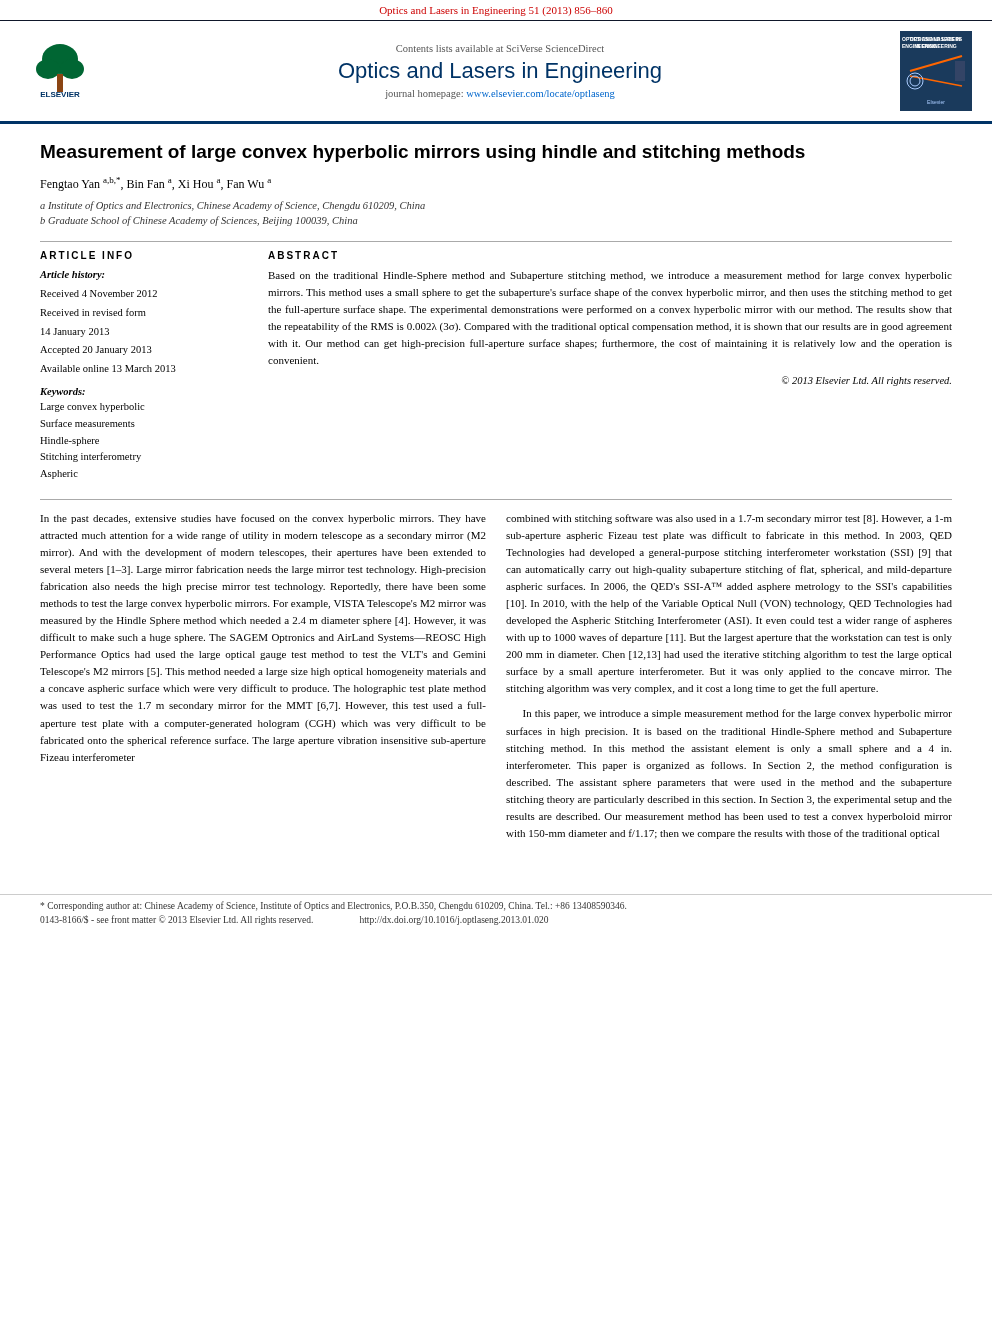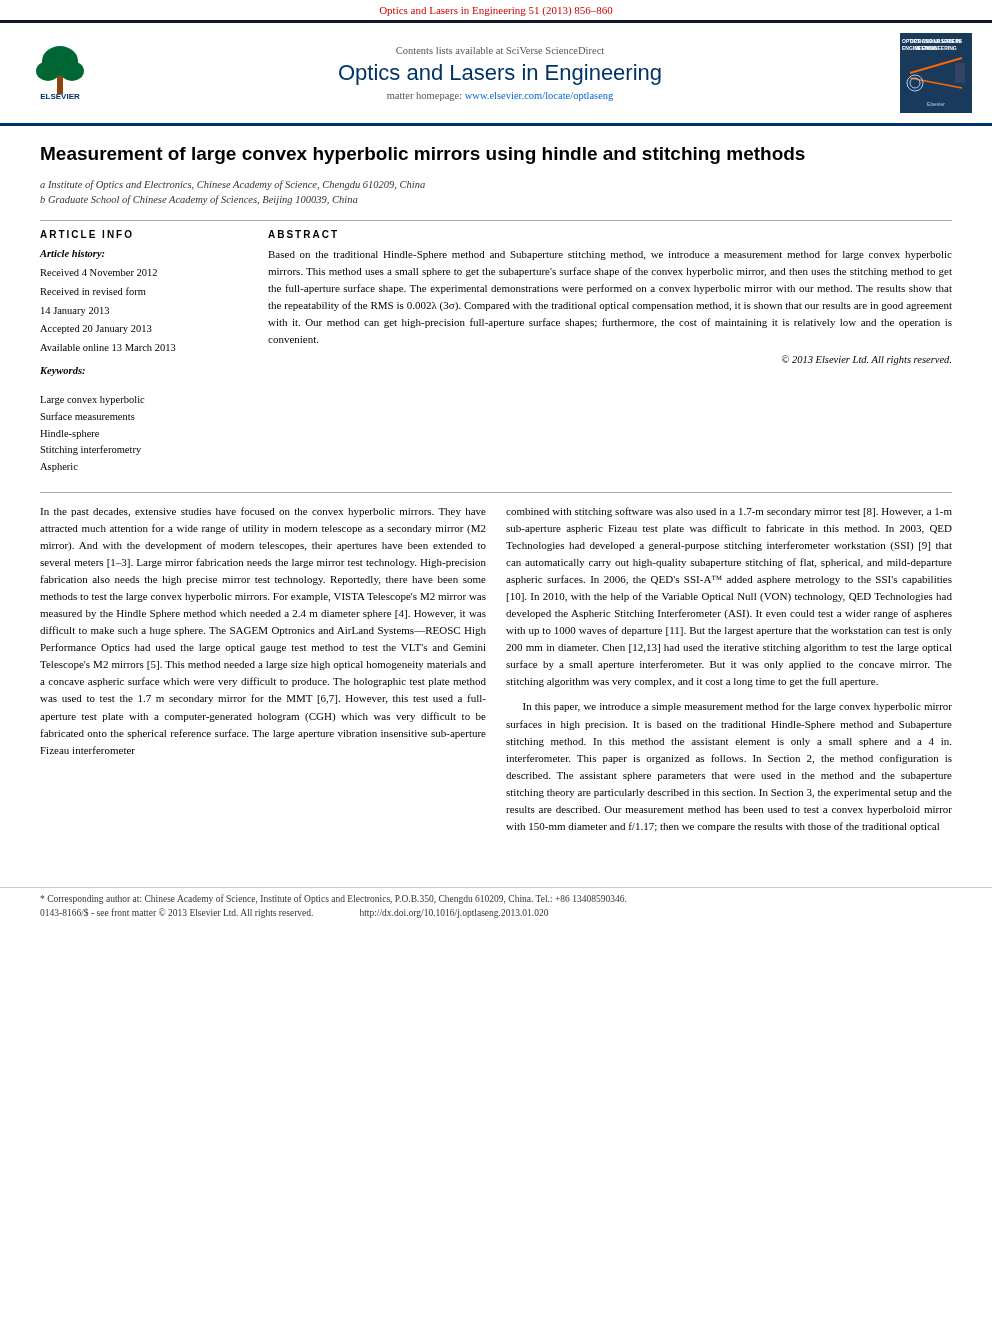--- a/index.html
+++ b/index.html
@@ -8,21 +8,21 @@
       font-family: "Times New Roman", Times, serif;
       width: 992px;
       min-height: 1323px;
       color: #000;
       font-size: 13px;
     }
 
     
     .top-bar {
       background: #fff;
-      border-bottom: 3px solid #0f172a;
+      border-bottom: 1px solid #0f172a;
       text-align: center;
       padding: 4px 0;
       font-size: 11px;
       color: #c00;
     }
 
     
     .journal-header {
       display: flex;
       align-items: center;
@@ -153,21 +153,21 @@
       margin-top: 8px;
       font-size: 10.5px;
     }
     .keywords-block .info-label {
       font-style: italic;
       font-weight: bold;
     }
     .keywords-block ul {
       list-style: none;
       padding: 0;
-      margin: 16px 0 0 0;
+      margin: 2px 0 0 0;
     }
     .keywords-block ul li {
       font-size: 10.5px;
       line-height: 1.6;
     }
 
     .abstract-text {
       font-size: 11px;
       line-height: 1.55;
       text-align: justify;
@@ -255,21 +255,21 @@
       <text x="40" y="58" font-family="Arial" font-size="8" font-weight="bold" fill="#003366" text-anchor="middle">ELSEVIER</text>
     </svg>
   </div>
 
   <div class="center-info">
     <div class="contents-line">
       <span>Contents lists available at SciVerse ScienceDirect</span>
     </div>
     <div class="journal-title">Optics and Lasers in Engineering</div>
     <div class="homepage-line">
-      <span>matter homepage:</span>
+      <span>journal homepage:</span>
       <a href="#" style="color:#0066cc; font-size:10.5px;">www.elsevier.com/locate/optlaseng</a>
     </div>
   </div>
 
   <div class="journal-cover">
     <svg viewBox="0 0 72 80" width="72" height="80" xmlns="http://www.w3.org/2000/svg">
       <rect width="72" height="80" fill="#1a3a5c"></rect>
       <text x="36" y="10" font-size="5" fill="white" text-anchor="middle" font-family="Arial" font-weight="bold">OPTICS AND LASERS</text>
       <text x="36" y="17" font-size="5" fill="white" text-anchor="middle" font-family="Arial" font-weight="bold">IN ENGINEERING</text>
 
@@ -280,20 +280,26 @@
       <rect x="55" y="30" width="10" height="20" fill="#334466"></rect>
       <text x="36" y="73" font-size="5" fill="#aaccff" text-anchor="middle" font-family="Arial">Elsevier</text>
     </svg>
   </div>
 </div>
 
 <div class="article-body">
 
   <div class="article-title">Measurement of large convex hyperbolic mirrors using hindle and stitching methods</div>
 
+  <div class="authors">
+    <span>Fengtao Yan <sup>a,b,*</sup></span>,
+    <span> Bin Fan <sup>a</sup></span>,
+    <span> Xi Hou <sup>a</sup></span>,
+    <span> Fan Wu <sup>a</sup></span>
+  </div>
 
   <div class="affiliations">
     <div>a Institute of Optics and Electronics, Chinese Academy of Science, Chengdu 610209, China</div>
     <div>b Graduate School of Chinese Academy of Sciences, Beijing 100039, China</div>
   </div>
 
   <hr class="divider">
 
   <div class="two-col">
 

